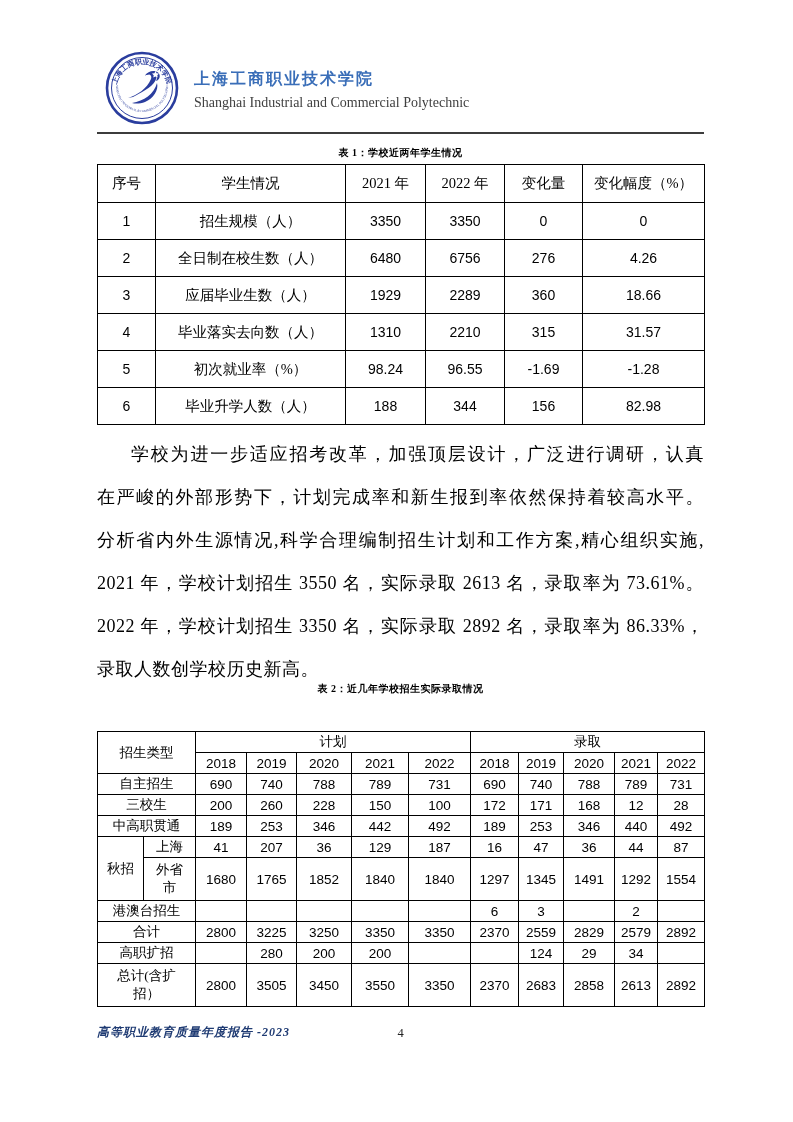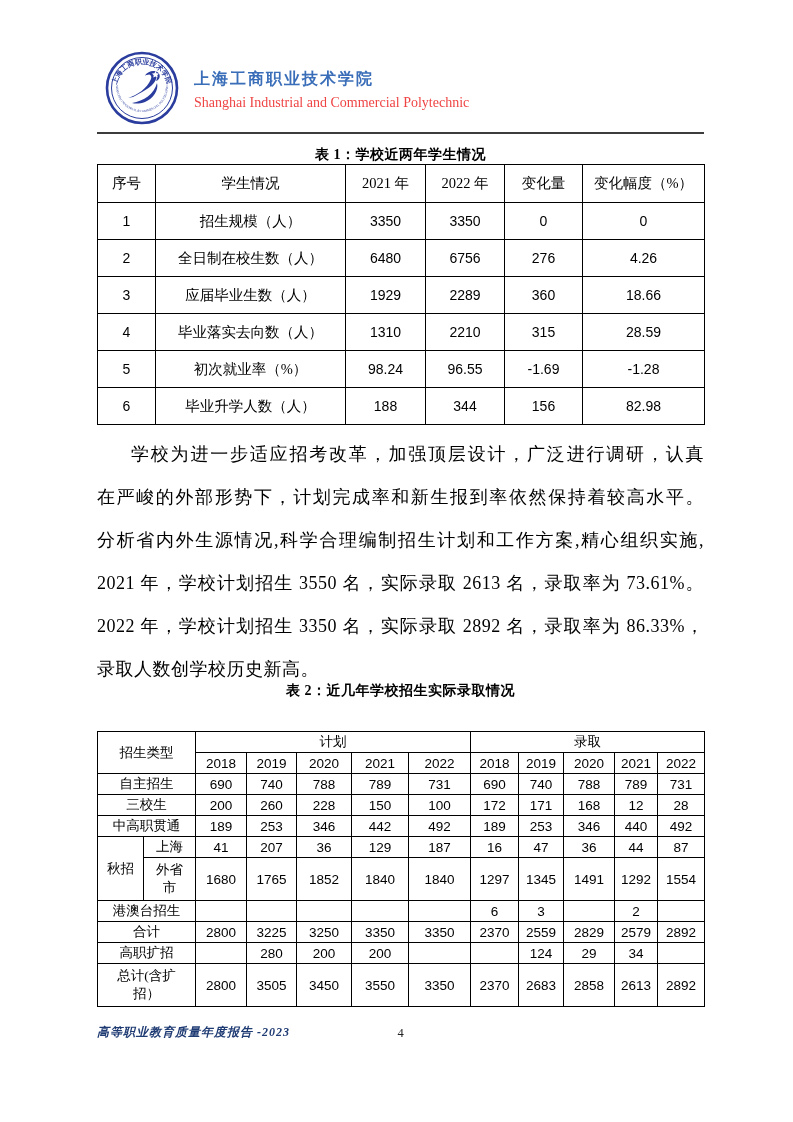--- a/index.html
+++ b/index.html
@@ -5,25 +5,25 @@
   * { margin:0; padding:0; box-sizing:border-box; }
   html,body { background:#ffffff; }
   .page {
     position:relative; width:793px; height:1122px; background:#ffffff;
     font-family:"Liberation Serif", serif; color:#000; overflow:hidden;
   }
   
   .header { position:absolute; top:50px; left:104px; display:flex; align-items:center; gap:14px; }
   .titles { display:flex; flex-direction:column; gap:5px; padding-top:4px; }
   .school-zh { font-size:16px; font-weight:bold; color:#3a6eb8; letter-spacing:2px; }
-  .school-en { font-size:14px; color:#ef4444; font-family:"Liberation Serif", serif; }
+  .school-en { font-size:14px; color:#404040; font-family:"Liberation Serif", serif; }
   .divider { position:absolute; top:132px; left:97px; width:607px; height:2px; background:#3c3c3c; }
   
   .caption { position:absolute; left:97px; width:607px; text-align:center;
-             font-size:14px; font-weight:bold; letter-spacing:0.5px; }
+             font-size:10px; font-weight:bold; letter-spacing:0.5px; }
   .caption1 { top:146px; }
   .caption2 { top:682px; }
   
   table { border-collapse:collapse; table-layout:fixed; width:607px; background:#fff; }
   td, th { border:1.4px solid #000; text-align:center; vertical-align:middle;
            font-weight:normal; padding:0 1px; overflow:hidden; }
   .t1 { position:absolute; top:164px; left:97px; font-size:14.5px;border-radius:20px; }
   .t1 thead tr { height:38px; }
   .t1 tbody tr { height:37px; }
   .t2 { position:absolute; top:731px; left:97px; font-size:13.5px; }
@@ -124,21 +124,21 @@
         <td class="num">2289</td>
         <td class="num">360</td>
         <td class="num">18.66</td>
       </tr>
       <tr>
         <td class="num">4</td>
         <td>毕业落实去向数（人）</td>
         <td class="num">1310</td>
         <td class="num">2210</td>
         <td class="num">315</td>
-        <td class="num">28.59</td>
+        <td class="num">31.57</td>
       </tr>
       <tr>
         <td class="num">5</td>
         <td>初次就业率（%）</td>
         <td class="num">98.24</td>
         <td class="num">96.55</td>
         <td class="num">-1.69</td>
         <td class="num">-1.28</td>
       </tr>
       <tr>

